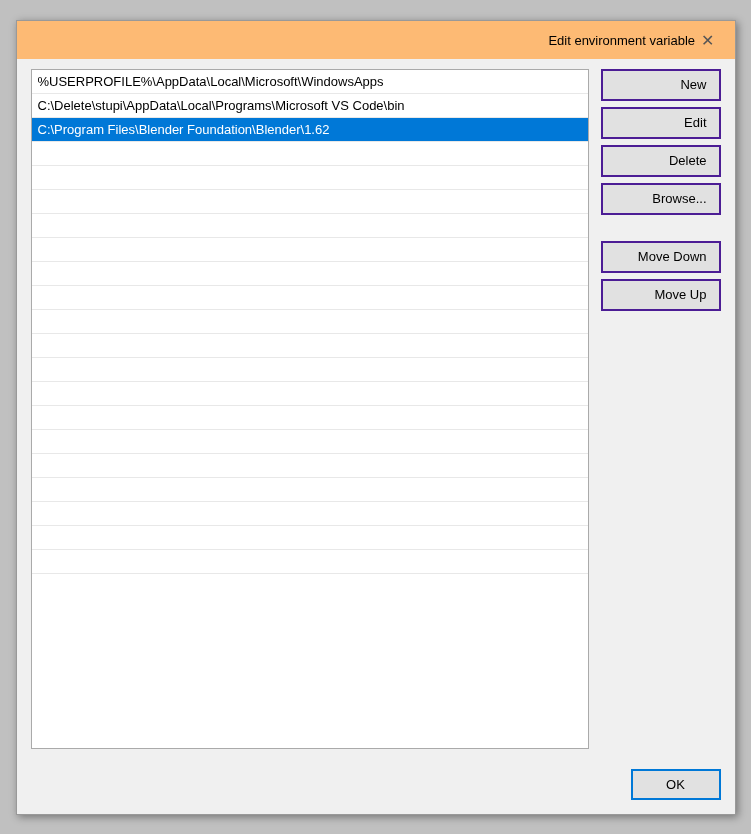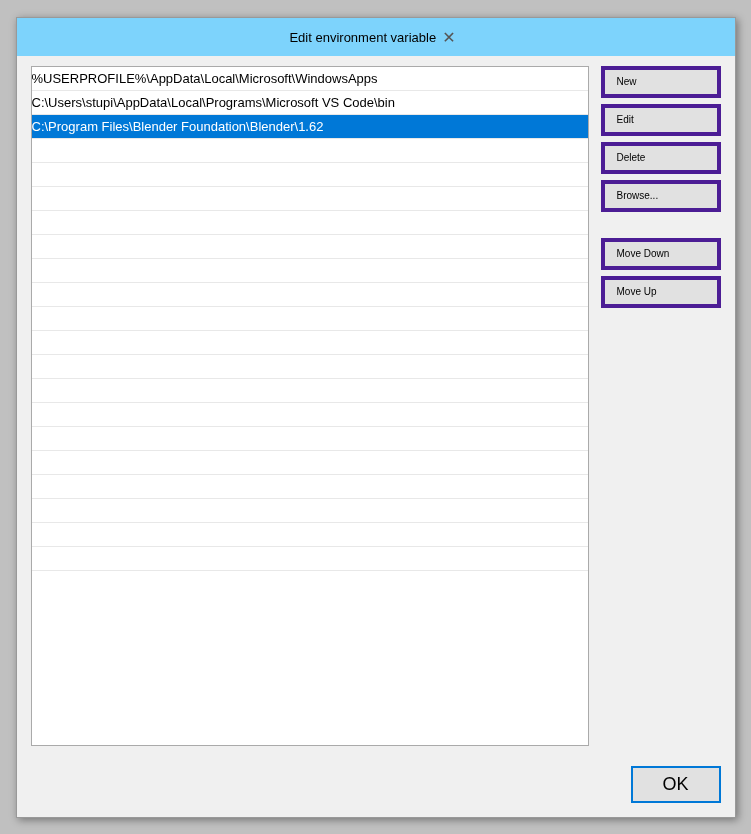--- a/index.html
+++ b/index.html
@@ -22,25 +22,25 @@
     .dialog {
       background: #f0f0f0;
       border: 1px solid #999;
       box-shadow: 2px 2px 8px rgba(0,0,0,0.4);
       width: 720px;
       padding: 0;
       position: relative;
     }
 
     .title-bar {
-      background: #7dd3fc;
+      background: #fdba74;
       padding: 10px 14px 8px 14px;
       display: flex;
       align-items: center;
-      justify-content: center;
+      justify-content: flex-end;
       border-bottom: none;
     }
 
     .title-bar-title {
       font-size: 13px;
       color: #000;
       font-weight: normal;
     }
 
     .close-btn {
@@ -61,21 +61,21 @@
 
     .list-panel {
       flex: 1;
       border: 1px solid #aaa;
       background: #fff;
       overflow-y: auto;
       height: 680px;
     }
 
     .list-item {
-      padding: 4px 0;
+      padding: 4px 6px;
       font-size: 13px;
       color: #000;
       cursor: pointer;
       white-space: nowrap;
       border-bottom: 1px solid #e8e8e8;
       min-height: 24px;
       display: flex;
       align-items: center;
     }
 
@@ -92,26 +92,26 @@
     .buttons-panel {
       display: flex;
       flex-direction: column;
       gap: 6px;
       width: 120px;
       padding-top: 0;
     }
 
     .btn {
       background: #e1e1e1;
-      border: 4px solid #4c1d95;
+      border: 2px solid #4c1d95;
       padding: 6px 12px;
-      font-size: 10px;
-      cursor: pointer;
-      color: #000;
-      text-align: left;
+      font-size: 13px;
+      cursor: pointer;
+      color: #000;
+      text-align: right;
       width: 120px;
       min-height: 32px;
       font-family: 'Segoe UI', Tahoma, Geneva, Verdana, sans-serif;
     }
 
     .btn-spacer {
       height: 14px;
     }
 
     .dialog-footer {
@@ -119,21 +119,21 @@
       justify-content: flex-end;
       padding: 6px 14px 14px 14px;
       gap: 8px;
       border-top: none;
     }
 
     .footer-btn {
       background: #e1e1e1;
       border: 1px solid #adadad;
       padding: 6px 20px;
-      font-size: 18px;
+      font-size: 13px;
       cursor: pointer;
       color: #000;
       min-width: 90px;
       font-family: 'Segoe UI', Tahoma, Geneva, Verdana, sans-serif;
     }
 
     .footer-btn.default {
       border: 2px solid #0078d7;
       background: #e1e1e1;
     }
@@ -144,21 +144,21 @@
 <div class="dialog">
   <div class="title-bar">
     <span class="title-bar-title">Edit environment variable</span>
     <button class="close-btn">✕</button>
   </div>
 
   <div class="dialog-body">
     <div class="list-panel">
 
     <div class="list-item">%USERPROFILE%\AppData\Local\Microsoft\WindowsApps</div>
-        <div class="list-item">C:\Users\stupi\AppData\Local\Programs\Microsoft VS Code\bin</div>
+        <div class="list-item">C:\Delete\stupi\AppData\Local\Programs\Microsoft VS Code\bin</div>
         <div class="list-item selected">C:\Program Files\Blender Foundation\Blender\1.62</div>
         <div class="list-item empty">&nbsp;</div>
         <div class="list-item empty">&nbsp;</div>
         <div class="list-item empty">&nbsp;</div>
         <div class="list-item empty">&nbsp;</div>
         <div class="list-item empty">&nbsp;</div>
         <div class="list-item empty">&nbsp;</div>
         <div class="list-item empty">&nbsp;</div>
         <div class="list-item empty">&nbsp;</div>
         <div class="list-item empty">&nbsp;</div>

